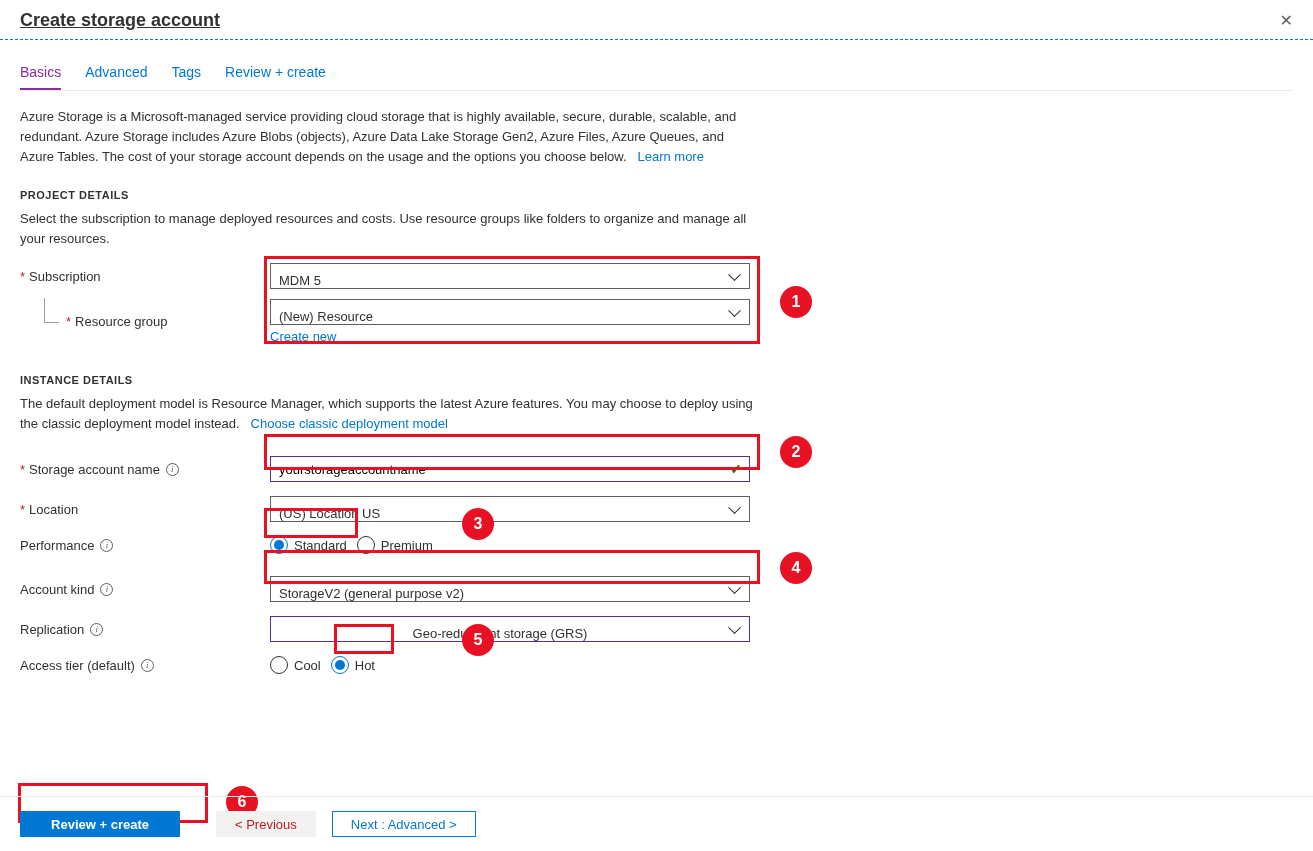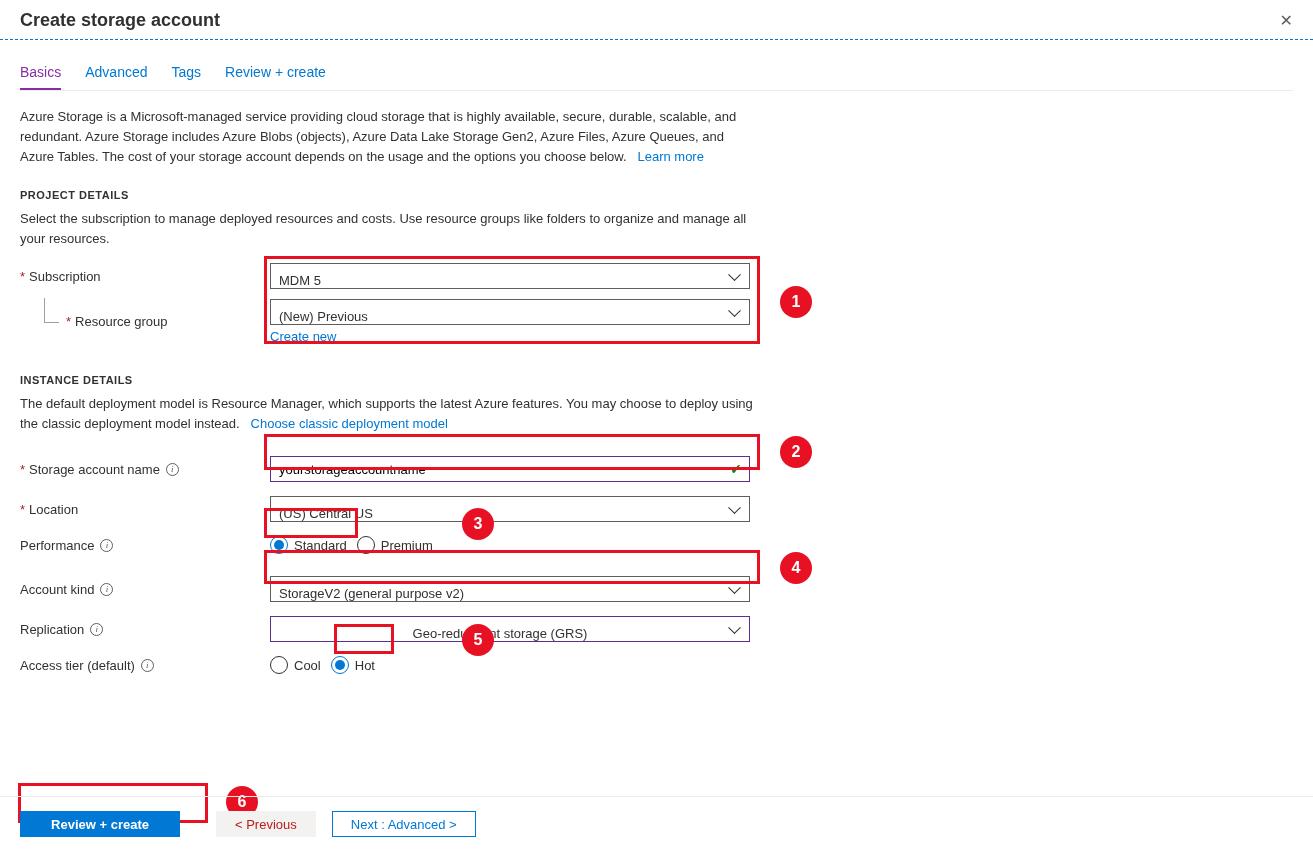--- a/index.html
+++ b/index.html
@@ -16,20 +16,21 @@
   .header {
     display: flex;
     justify-content: space-between;
     align-items: center;
     padding: 10px 20px 8px 20px;
   }
   .header h1 {
     font-size: 18px;
     font-weight: 600;
     color: #323130;
+    text-decoration: underline;
   }
   .close-icon {
     font-size: 16px;
     cursor: pointer;
     color: #605e5c;
   }
   .dashed-divider {
     border: none;
     border-top: 1px dashed #0078d4;
     margin: 0;
@@ -300,21 +301,21 @@
     </div>
   </div>
 
   <div class="form-row" style="margin-top:10px;">
     <div class="form-label indented">
       <span class="required">*</span>
         <span>Resource group</span>
     </div>
     <div class="form-control-wrap">
       <div class="select">
-        <span>(New) Previous</span>
+        <span>(New) Resource</span>
       </div>
       <div class="sublink">Create new</div>
     </div>
   </div>
 
   <div class="section-heading" style="margin-top:30px;">INSTANCE DETAILS</div>
   <p class="section-desc">
     <span>The default deployment model is Resource Manager, which supports the latest Azure features. You may choose to deploy using the classic deployment model instead.</span>
     &nbsp;&nbsp;<span class="link">Choose classic deployment model</span>
   </p>
@@ -331,21 +332,21 @@
     </div>
   </div>
 
   <div class="form-row">
     <div class="form-label">
       <span class="required">*</span>
         <span>Location</span>
     </div>
     <div class="form-control-wrap">
       <div class="select">
-        <span>(US) Central US</span>
+        <span>(US) Location US</span>
       </div>
     </div>
   </div>
 
   <div class="form-row">
     <div class="form-label">
       <span>Performance</span>
       <span class="info-icon">i</span>
     </div>
     <div class="radio-group">

